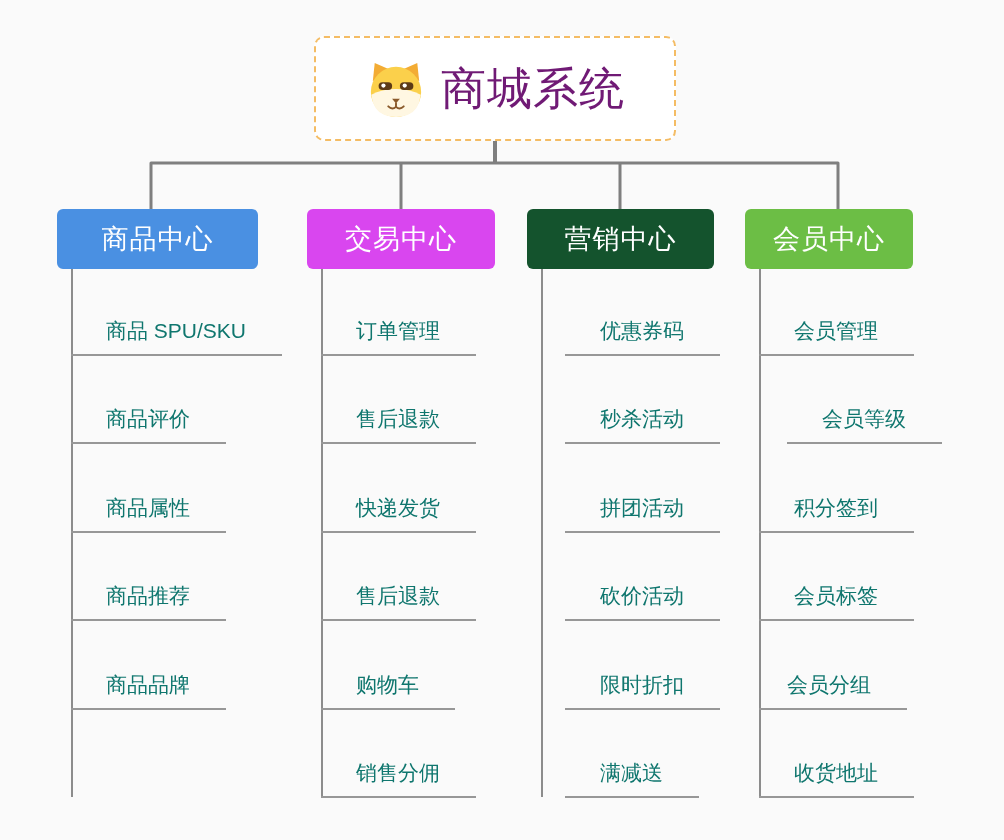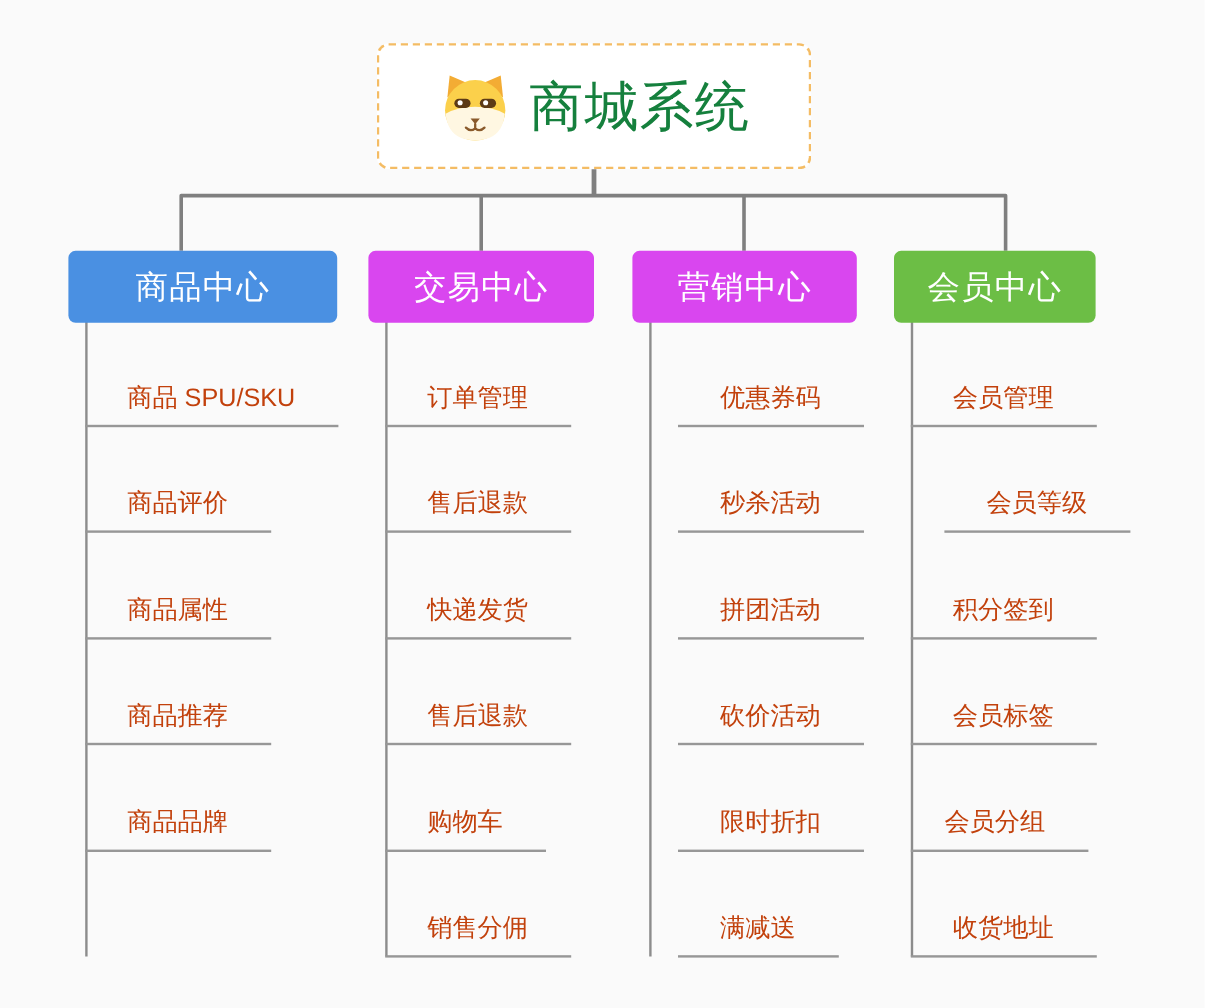--- a/index.html
+++ b/index.html
@@ -46,21 +46,21 @@
     height: 60px;
     border-radius: 6px;
     color: #ffffff;
     font-size: 27px;
     display: flex;
     align-items: center;
     justify-content: center;
     letter-spacing: 1px;
     cursor: pointer;
   }
-  .branch-0 { left: 57px;  width: 224px; }
+  .branch-0 { left: 57px;  width: 201px; }
   .branch-1 { left: 307px; width: 188px; }
   .branch-2 { left: 527px; width: 187px; }
   .branch-3 { left: 745px; width: 168px; }
 
   .child-column {
     position: absolute;
     top: 267px;
     width: max-content;
   }
   .col-0 { left: 71px; }
@@ -70,21 +70,21 @@
 
   .child-item {
     height: 88.5px;
     width: max-content;
     min-width: 120px;
     border-bottom: 2px solid #979797;
     display: flex;
     align-items: flex-end;
     padding: 0 36px 9px 35px;
     font-size: 21px;
-    color: #c2410c;
+    color: #0f766e;
     white-space: nowrap;
     cursor: pointer;
     text-align: right;
   }
 </style>
 </head>
 <body>
 
 <div class="canvas" style="background: rgb(250, 250, 250);">
 
@@ -109,30 +109,30 @@
       <path d="M54 3 L38 10 L56 22 Z" fill="#F3AC34"></path>
       <circle cx="32" cy="33" r="26" fill="#FBD04B"></circle>
       <path d="M6.5 36 Q17 30 32 30 Q47 30 57.5 36 Q56 52 44 57 Q32 61 20 57 Q8 52 6.5 36 Z" fill="#FFF7E2"></path>
       <rect x="14" y="23" width="14" height="8" rx="4" fill="#5C3A16"></rect>
       <rect x="36" y="23" width="14" height="8" rx="4" fill="#5C3A16"></rect>
       <circle cx="19" cy="26.5" r="2.2" fill="#FFFFFF"></circle>
       <circle cx="41" cy="26.5" r="2.2" fill="#FFFFFF"></circle>
       <path d="M28 40 L36 40 L32 45 Z" fill="#8A5A2B"></path>
       <path d="M32 45 L32 48 M24 48 Q28 52 32 48.5 Q36 52 40 48" stroke="#8A5A2B" stroke-width="2" fill="none" stroke-linecap="round"></path>
     </svg>
-    <span class="root-title" style="color: #15803d;">商城系统</span>
+    <span class="root-title" style="color: #701a75;">商城系统</span>
   </div>
 
   <div class="branch-node branch-0" style="background: rgb(74, 144, 226);">
     <span>商品中心</span>
   </div>
   <div class="branch-node branch-1" style="background: #d946ef;">
     <span>交易中心</span>
   </div>
-  <div class="branch-node branch-2" style="background: #d946ef;">
+  <div class="branch-node branch-2" style="background: #14532d;">
     <span>营销中心</span>
   </div>
   <div class="branch-node branch-3" style="background: rgb(108, 190, 69);">
     <span>会员中心</span>
   </div>
 
   <div class="child-column col-0">
     <div class="child-item" style="border-bottom-color: rgb(151, 151, 151);">商品 SPU/SKU</div>
     <div class="child-item" style="border-bottom-color: rgb(151, 151, 151);">商品评价</div>
     <div class="child-item" style="border-bottom-color: rgb(151, 151, 151);">商品属性</div>

